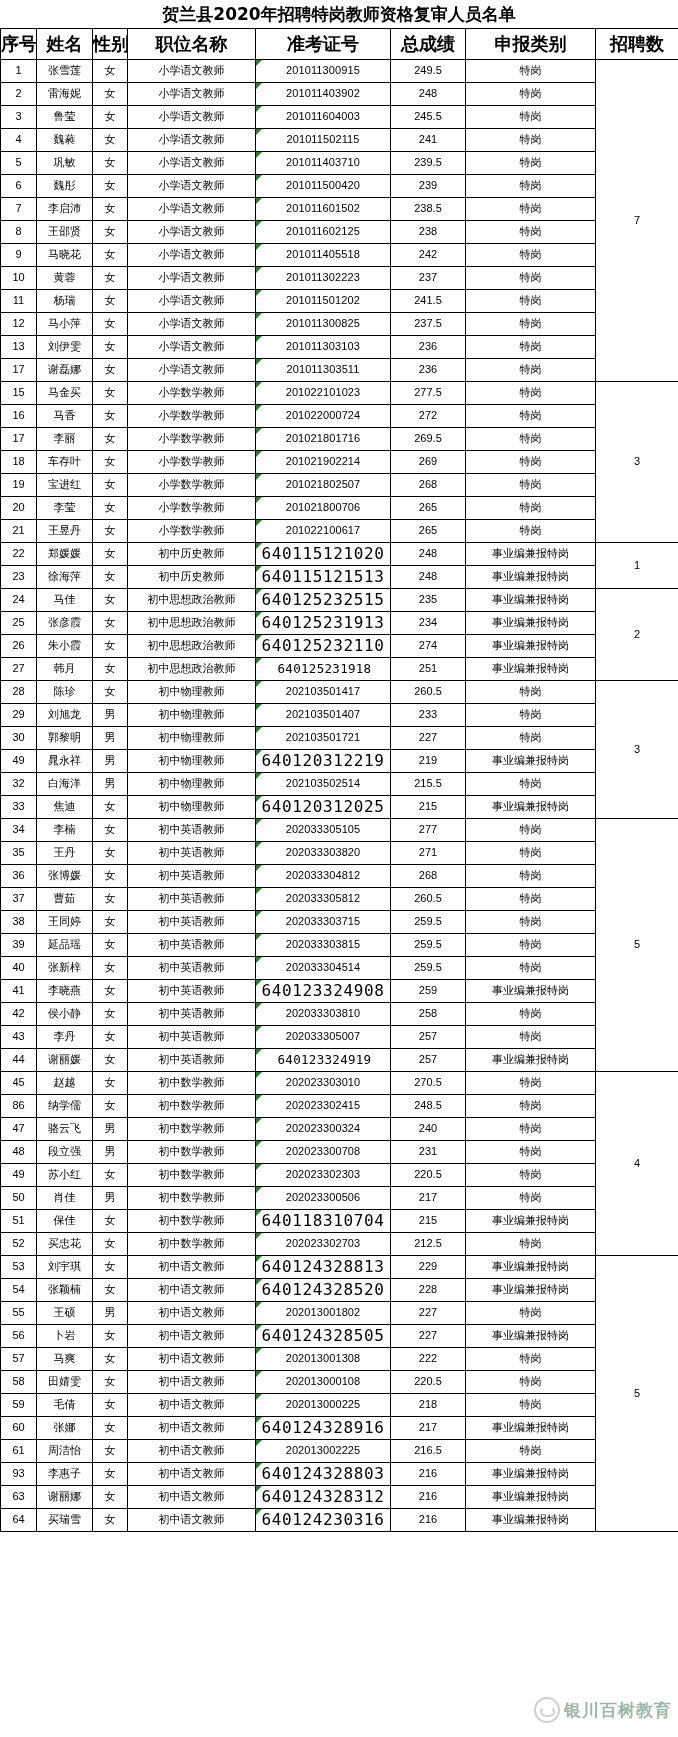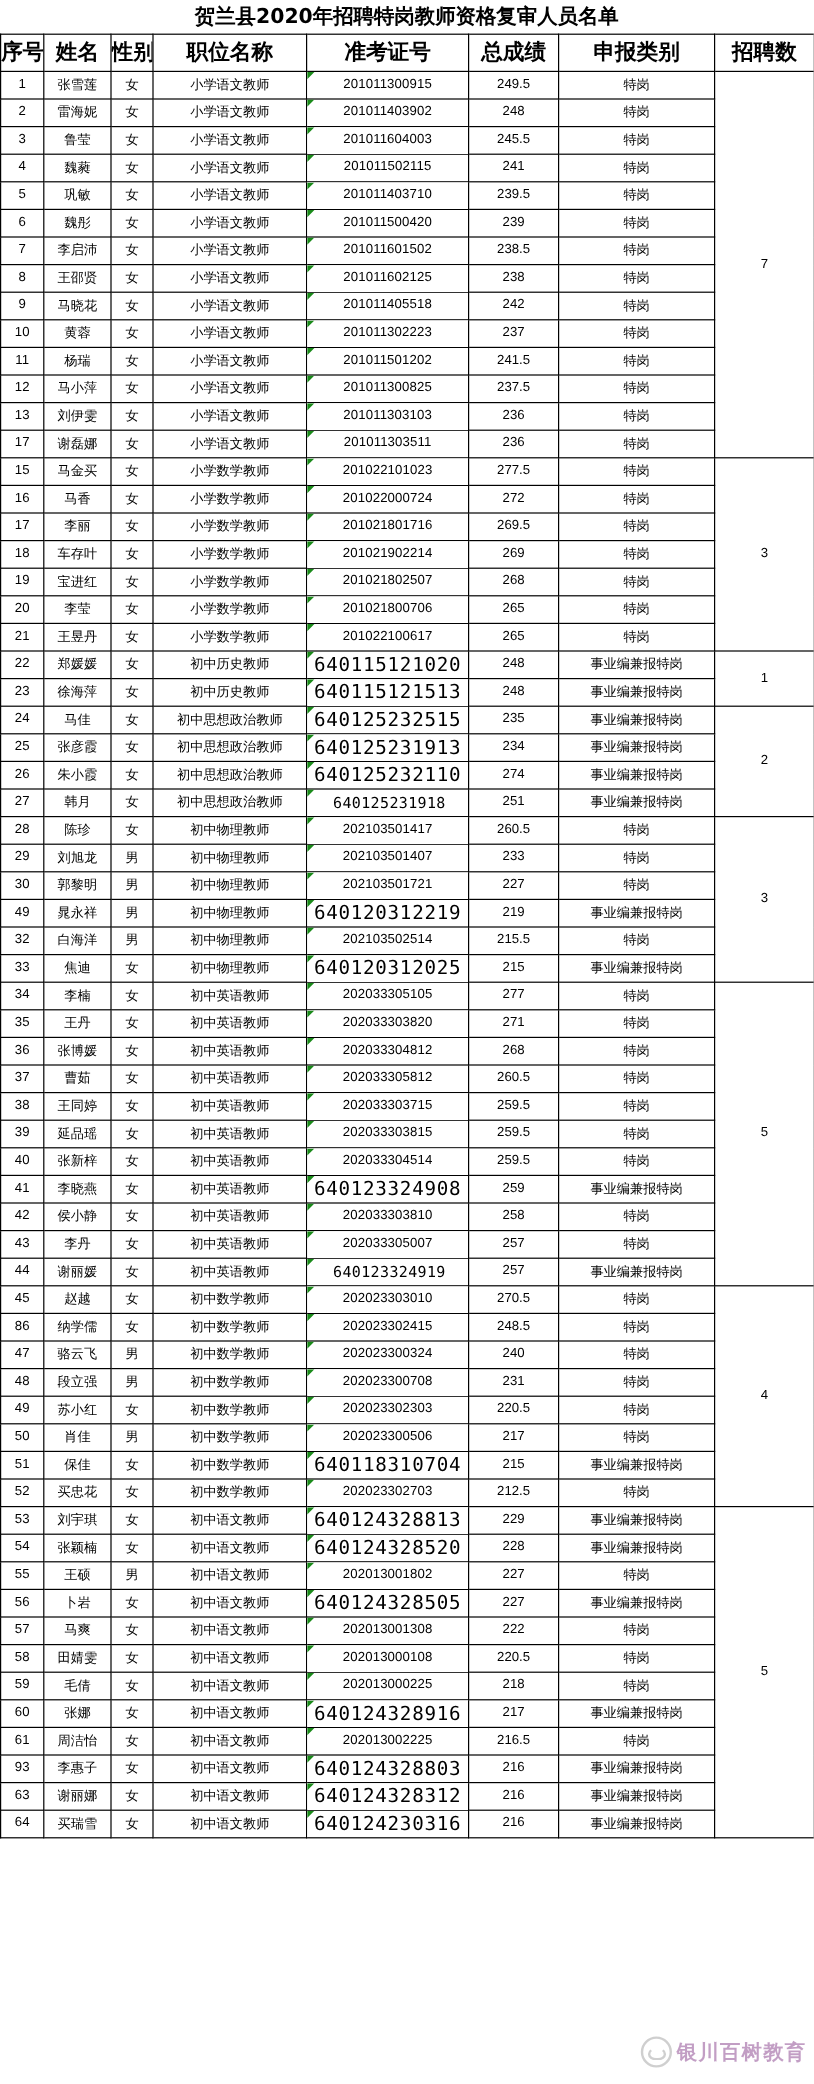--- a/index.html
+++ b/index.html
@@ -141,21 +141,21 @@
     top: 7px;
     width: 11px;
     height: 7px;
     border-radius: 50% 50% 45% 45%;
     border: 2px solid #8e8e8e;
     border-top-color: transparent;
   }
   #watermark .wm-text {
     font-size: 17px;
     font-weight: bold;
-    color: #701a75;
+    color: #14532d;
     font-family: "DejaVu Sans", sans-serif;
     white-space: nowrap;
     letter-spacing: 1px;
   }
 </style>
 </head>
 <body>
 
 <div id="page">
 

